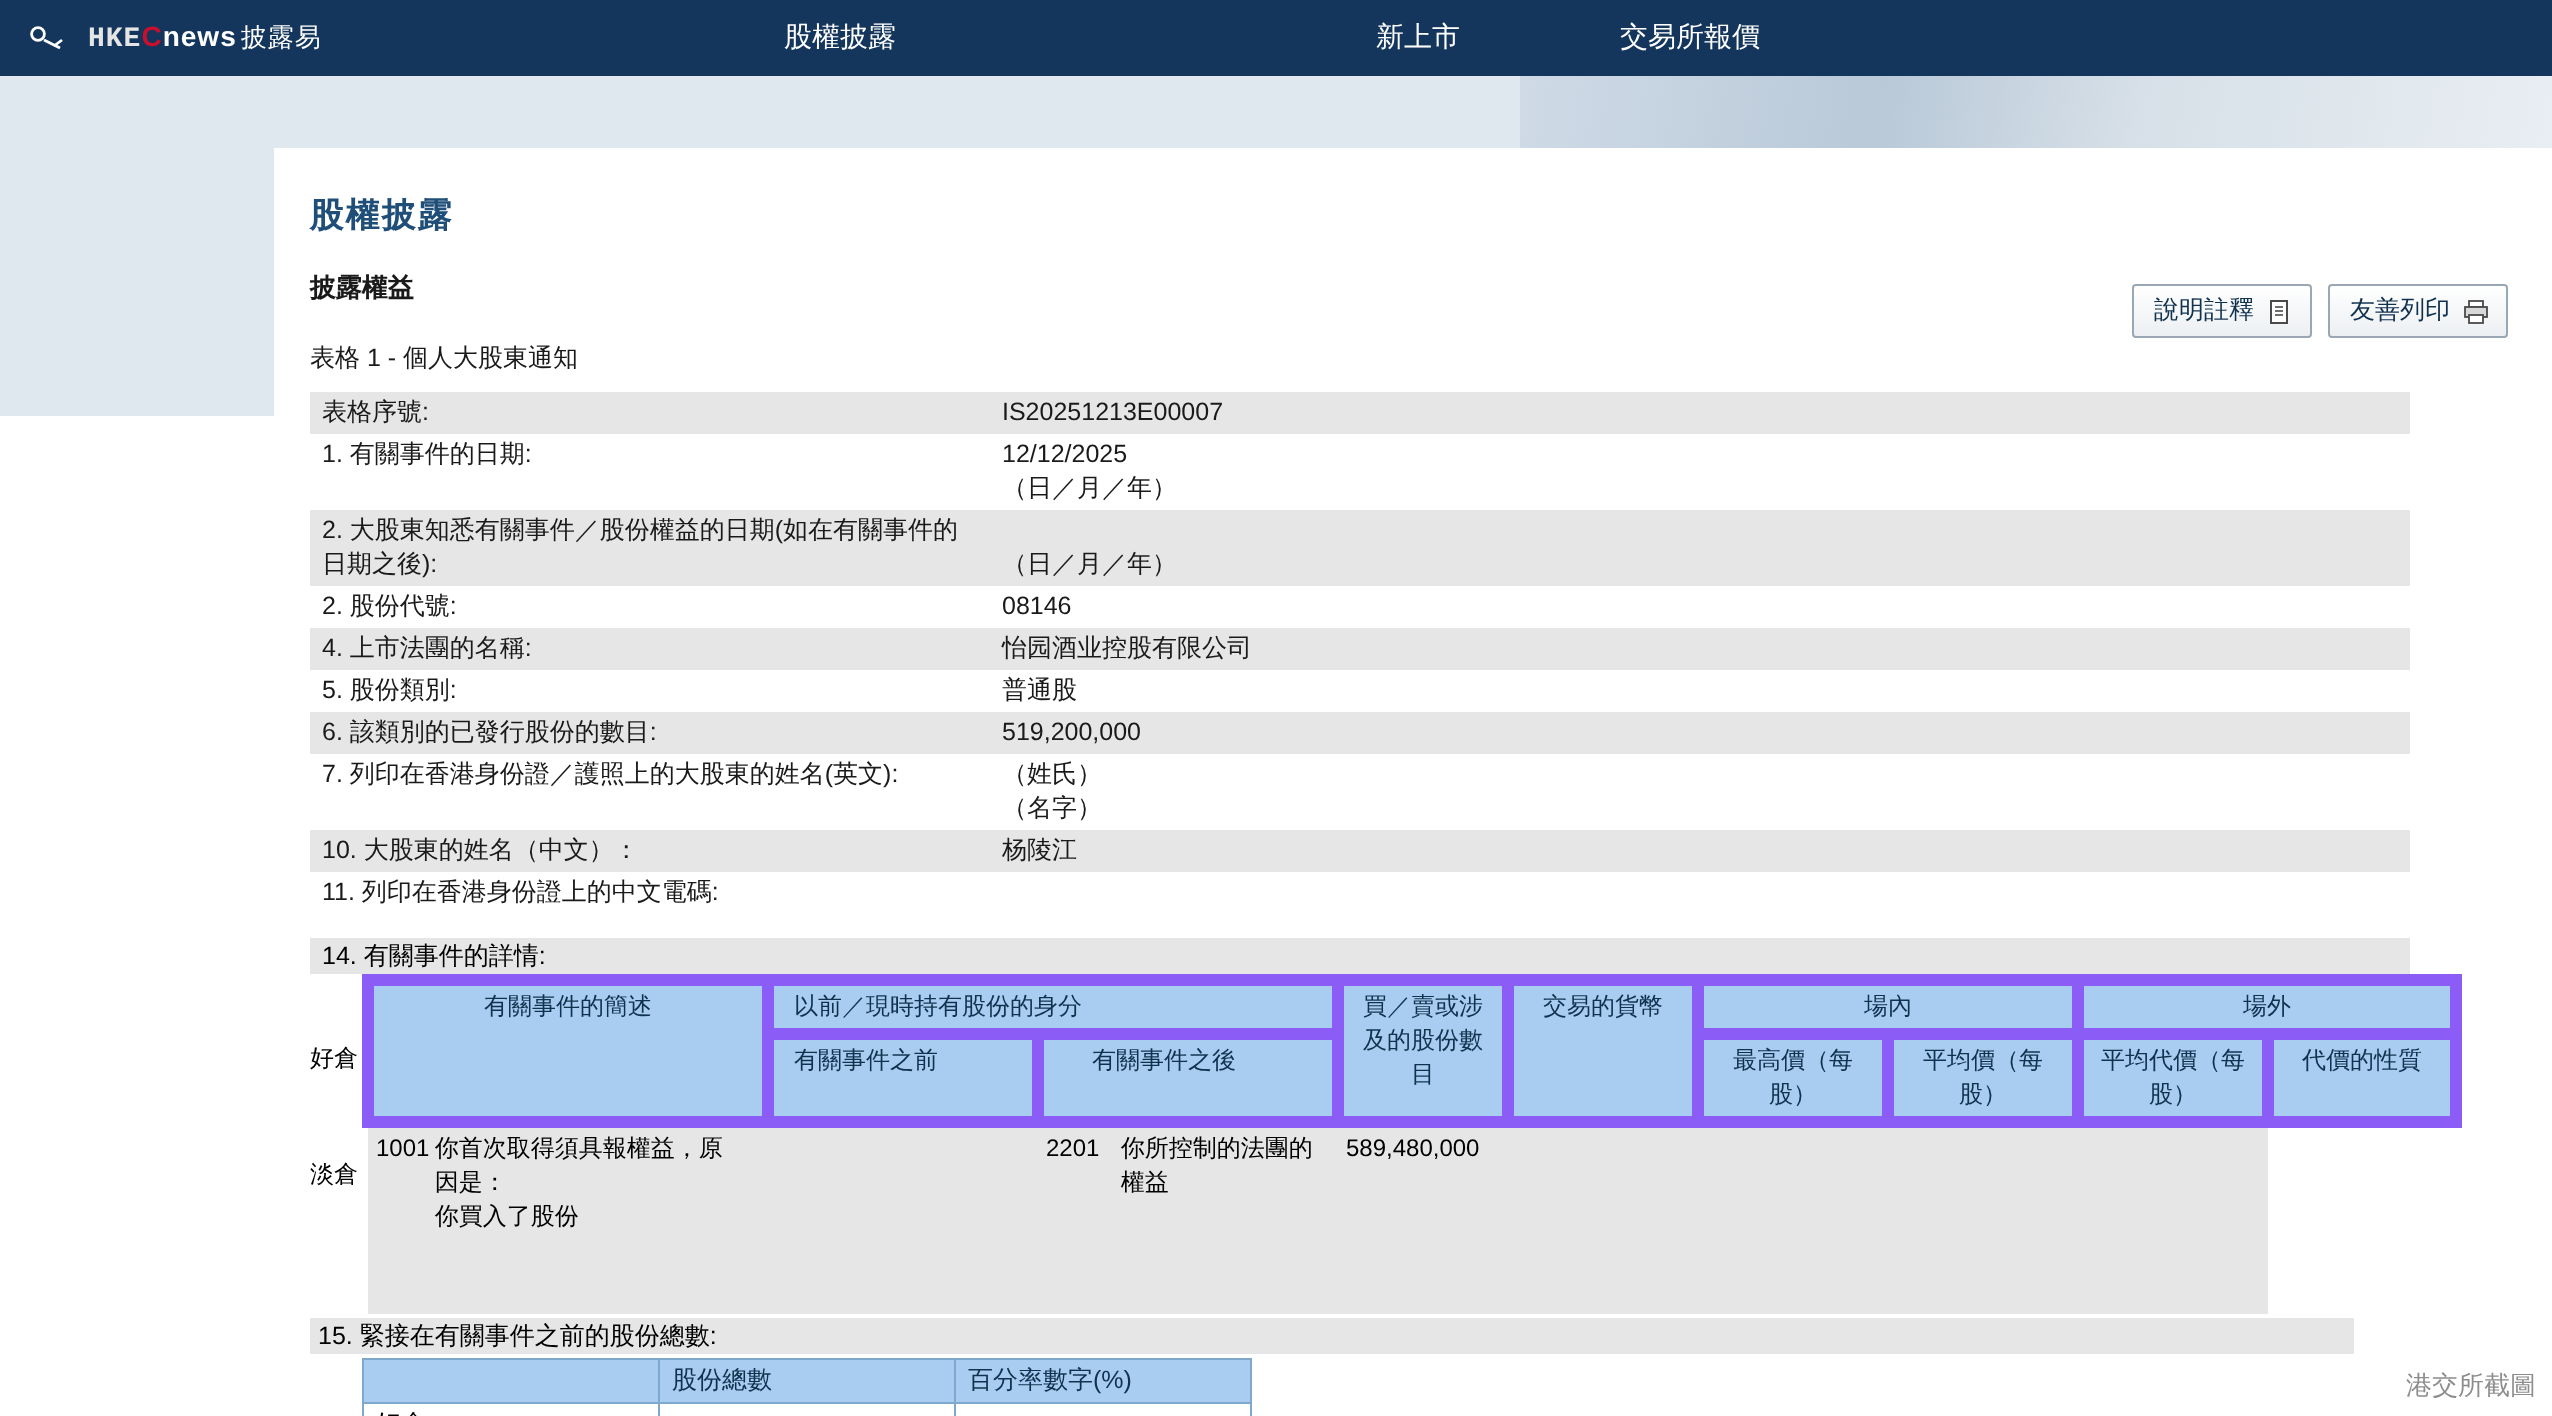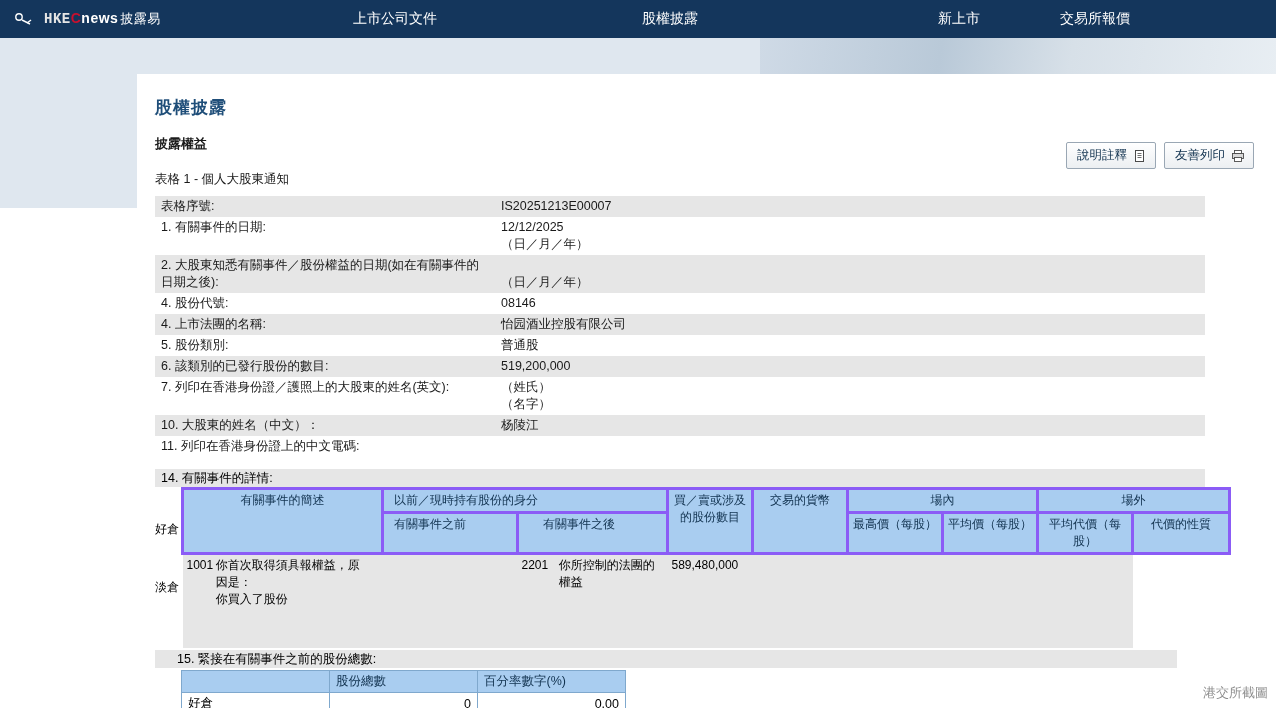--- a/index.html
+++ b/index.html
@@ -167,21 +167,21 @@
   }
   table.detail {
     border-collapse: collapse;
     width: 1050px;
     font-size: 12px;
     margin-left: 26px;
     table-layout: fixed;
   }
   table.detail th {
     background: #a9cdf0;
-    border: 3px solid #8b5cf6;
+    border: 6px solid #8b5cf6;
     font-weight: normal;
     color: #11324f;
     padding: 2px 4px;
     text-align: center;
     vertical-align: top;
     line-height: 17px;
     font-size: 12px;
   }
   table.detail th.sub {
     border-top: none;
@@ -198,21 +198,21 @@
   .detail-row-label {
     position: absolute;
     left: 0px;
     font-size: 12px;
   }
 
   
   .sec-label {
     margin-top: 2px;
     font-size: 12.5px;
-    padding-left: 22px;
+    padding-left: 4px;
     background: #e6e6e6;
     width: 1022px;
     line-height: 18px;
   }
   table.totals {
     border-collapse: collapse;
     font-size: 12.5px;
     margin-left: 26px;
     margin-top: 2px;
   }
@@ -258,21 +258,20 @@
         <svg width="20" height="16" viewBox="0 0 20 16">
           <circle cx="5" cy="6" r="3.2" fill="none" stroke="#ffffff" stroke-width="1.4"></circle>
           <path d="M8 9 L16 13" stroke="#ffffff" stroke-width="1.4" fill="none"></path>
           <path d="M13 12 L17 9" stroke="#ffffff" stroke-width="1.4" fill="none"></path>
         </svg>
       </span>
       <span class="brand-text">
         <span class="hkex">HKE</span><span class="c">C</span><span class="news">news</span><span class="cn">披露易</span>
       </span>
     </div>
-    <div class="navitem nav-1">上市公司文件</div>
     <div class="navitem nav-2">股權披露</div>
     <div class="navitem nav-3">新上市</div>
     <div class="navitem nav-4">交易所報價</div>
   </div>
 
   <div class="card">
     <div class="card-inner">
 
       <h1 class="title">股權披露</h1>
       <h2 class="subtitle">披露權益</h2>
@@ -293,21 +292,21 @@
             </td>
           </tr>
           <tr class="shade">
             <td class="label">2. 大股東知悉有關事件／股份權益的日期(如在有關事件的日期之後):</td>
             <td class="value">
               <div style="height:17px;"></div>
               <div>（日／月／年）</div>
             </td>
           </tr>
           <tr class="plain">
-            <td class="label">4. 股份代號:</td>
+            <td class="label">2. 股份代號:</td>
             <td class="value">08146</td>
           </tr>
           <tr class="shade">
             <td class="label">4. 上市法團的名稱:</td>
             <td class="value">怡园酒业控股有限公司</td>
           </tr>
           <tr class="plain">
             <td class="label">5. 股份類別:</td>
             <td class="value">普通股</td>
           </tr>

